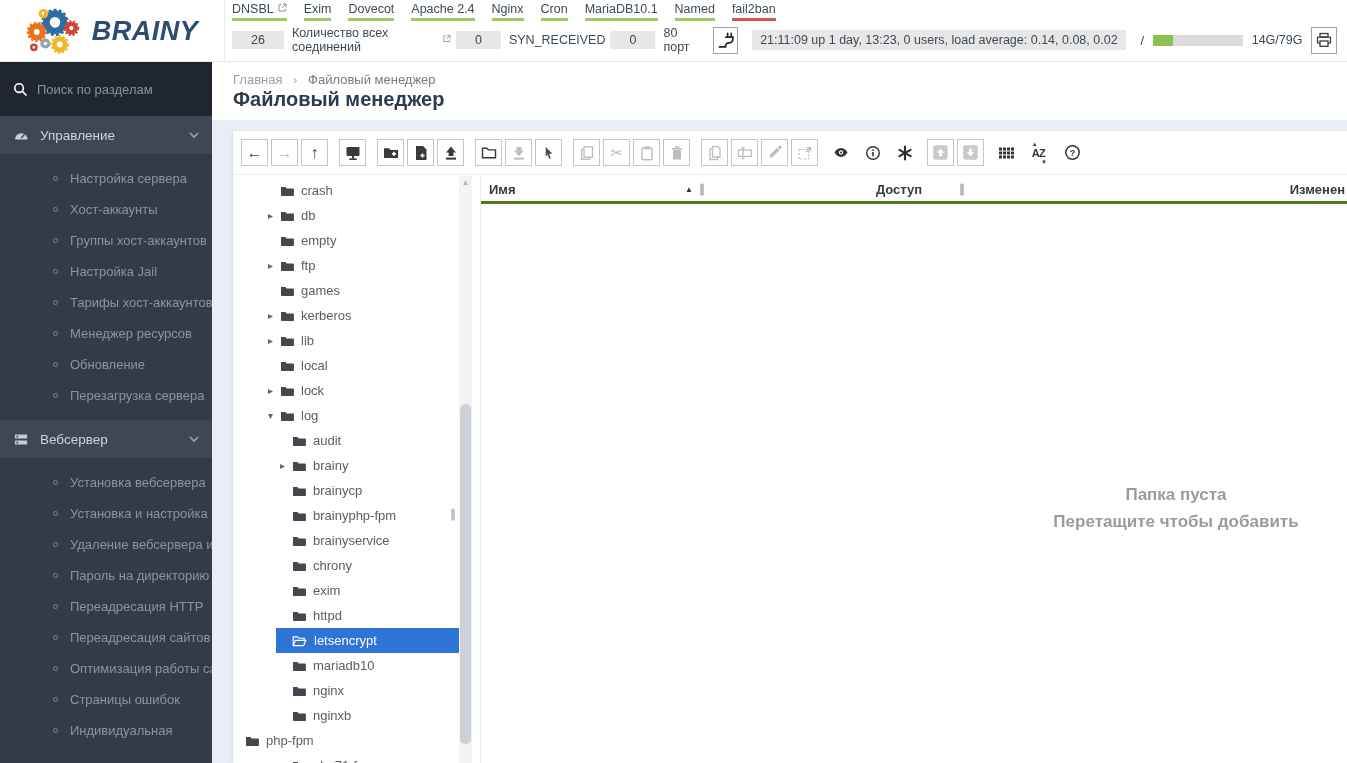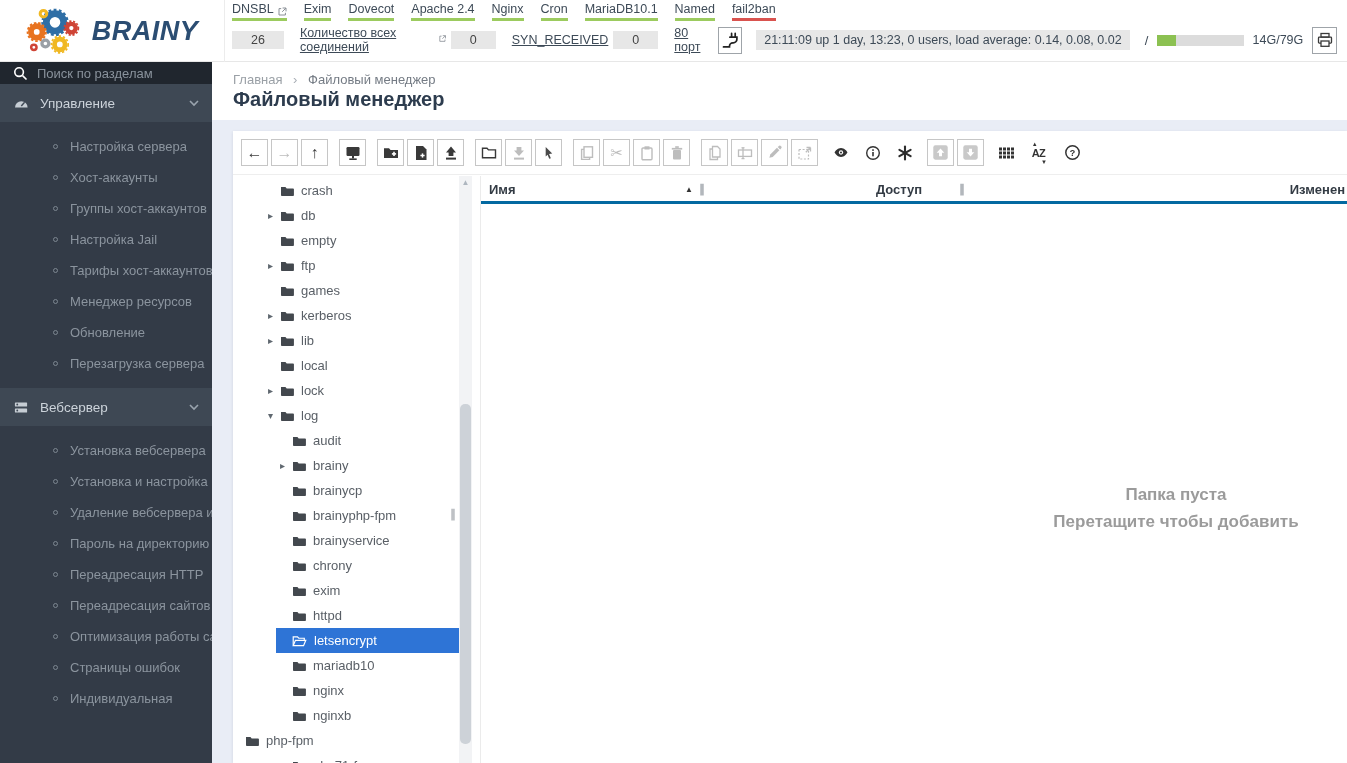--- a/index.html
+++ b/index.html
@@ -5,37 +5,37 @@
   * { box-sizing: border-box; margin: 0; padding: 0; }
   html,body { width:1347px; height:763px; }
   body { position:relative; overflow:hidden; background:#e9edf6; font-family:"Liberation Sans",sans-serif; }
   button { font-family:inherit; cursor:pointer; }
 
   
   #topbar { position:absolute; left:0; top:0; width:1347px; height:62px; background:#fff; border-bottom:1px solid #e7e7e7; }
   #logo { position:absolute; left:0; top:0; width:225px; height:62px; border-right:1px solid #ececec; display:flex; align-items:center; justify-content:center; gap:8px; cursor:pointer; }
   .brand { font-size:27px; font-weight:bold; font-style:italic; color:#2b4d72; letter-spacing:.5px; }
   #topnav { position:absolute; left:232px; top:2px; right:0; height:22px; display:flex; align-items:flex-start; }
-  .navlink { display:inline-flex; align-items:flex-end; gap:2px; margin-right:17px; font-size:12.5px; color:#3d4a57; text-decoration:none; border-bottom:3px solid #9ccb5f; padding-bottom:2px; cursor:pointer; }
+  .navlink { display:inline-flex; align-items:center; gap:2px; margin-right:17px; font-size:12.5px; color:#3d4a57; text-decoration:none; border-bottom:3px solid #9ccb5f; padding-bottom:2px; cursor:pointer; }
   .navlink.err { border-bottom-color:#d9534f; }
   #statsrow { position:absolute; left:232px; top:25px; right:10px; height:30px; display:flex; align-items:center; gap:9px; }
   .stat { display:flex; align-items:center; margin-right:5px; }
   .cnt { background:#e7e7e7; color:#444; padding:2px 19px; font-size:12.5px; }
-  .slabel { font-size:12.5px; color:#3d4a57; margin-left:16px;text-decoration:underline; }
+  .slabel { font-size:12.5px; color:#3d4a57; margin-left:8px; }
   .ext { margin-left:2px; margin-top:-4px; }
   .hbtn { width:27px; height:27px; border:1px solid #9fa4a9; background:#fff; display:flex; align-items:center; justify-content:center; }
   .ubadge { background:#e7e7e7; color:#3d4a57; font-size:12.5px; padding:3px 8px; white-space:nowrap; margin-left:5px; }
   .slash { font-size:13px; color:#3d4a57; margin-left:6px; }
   .bar { width:95px; height:11px; background:#dcdcdc; }
   .fill { height:100%; background:#8cc152; width:22%; }
   .dlabel { font-size:12.5px; color:#3d4a57; }
 
   
   #sidebar { position:absolute; left:0; top:62px; width:212px; bottom:0; background:#333b47; overflow:hidden; }
-  .search { height:22px; background:#20262e; display:flex; align-items:center; padding:0 13px; gap:9px; }
+  .search { height:54px; background:#20262e; display:flex; align-items:center; padding:0 13px; gap:9px; }
   .search input { background:transparent; border:none; outline:none; color:#cfd6dd; font-size:13px; width:150px; }
   .search input::placeholder { color:#89929c; }
   .sechead { height:38px; background:#3e4854; display:flex; align-items:center; padding:0 13px; color:#ccd3da; font-size:13.5px; gap:11px; cursor:pointer; }
   .sechead .chev { margin-left:auto; }
   .secitems { padding:9px 0; }
   .side-item { height:31px; display:flex; align-items:center; padding-left:53px; font-size:13px; color:#8b949e; cursor:pointer; white-space:nowrap; }
   .dot { width:5px; height:5px; border:1px solid #7d8791; border-radius:50%; margin-right:12px; flex:none; }
 
   
   #topstrip { position:absolute; left:212px; top:62px; right:0; height:58px; background:#fff; }
@@ -62,21 +62,21 @@
   .tfold { flex:none; margin-right:7px; display:flex; }
   .tlabel { line-height:1; }
   .trow.sel::before { content:""; position:absolute; left:43px; right:0; top:0; bottom:0; background:#2e74d6; }
   .trow.sel .tlabel { color:#fff; font-weight:normal; }
   #treescroll { position:absolute; top:0; bottom:0; width:13px; left:226px; background:#f2f3f5; }
   .sarrow { height:13px; text-align:center; font-size:8px; color:#aeb6bf; line-height:13px; cursor:pointer; }
   .sthumb { position:absolute; left:1px; width:11px; top:228px; height:340px; background:#cdd2d8; border-radius:5px; cursor:pointer; }
   #splitgrip { position:absolute; left:217px; top:331px; font-size:12px; color:#8a9097; cursor:col-resize; }
 
   #tablearea { position:absolute; left:247px; right:0; top:0; bottom:0; border-left:1px solid #ebebeb; }
-  #thead { position:relative; height:26px; margin-top:2px; border-bottom:3px solid #0369a1; font-weight:bold; font-size:13px; color:#333b44; }
+  #thead { position:relative; height:26px; margin-top:2px; border-bottom:3px solid #4d7c0f; font-weight:bold; font-size:13px; color:#333b44; }
   #thead .hname { position:absolute; left:8px; top:4px; cursor:pointer; }
   #thead .sorticon { position:absolute; left:204px; top:7px; font-size:8px; color:#333; }
   #thead .grip { position:absolute; top:4px; font-size:12px; color:#757d86; font-weight:normal; cursor:col-resize; }
   #thead .g1 { left:218px; } #thead .g2 { left:478px; }
   #thead .haccess { position:absolute; left:418px; top:4px; transform:translateX(-50%); cursor:pointer; }
   #thead .hchanged { position:absolute; right:2px; top:4px; cursor:pointer; }
   #emptystate { position:absolute; left:695px; top:305px; transform:translateX(-50%); text-align:center; color:#9b9b9b; font-weight:bold; font-size:17px; line-height:27px; white-space:nowrap; }
 </style>
 </head>
 <body>

